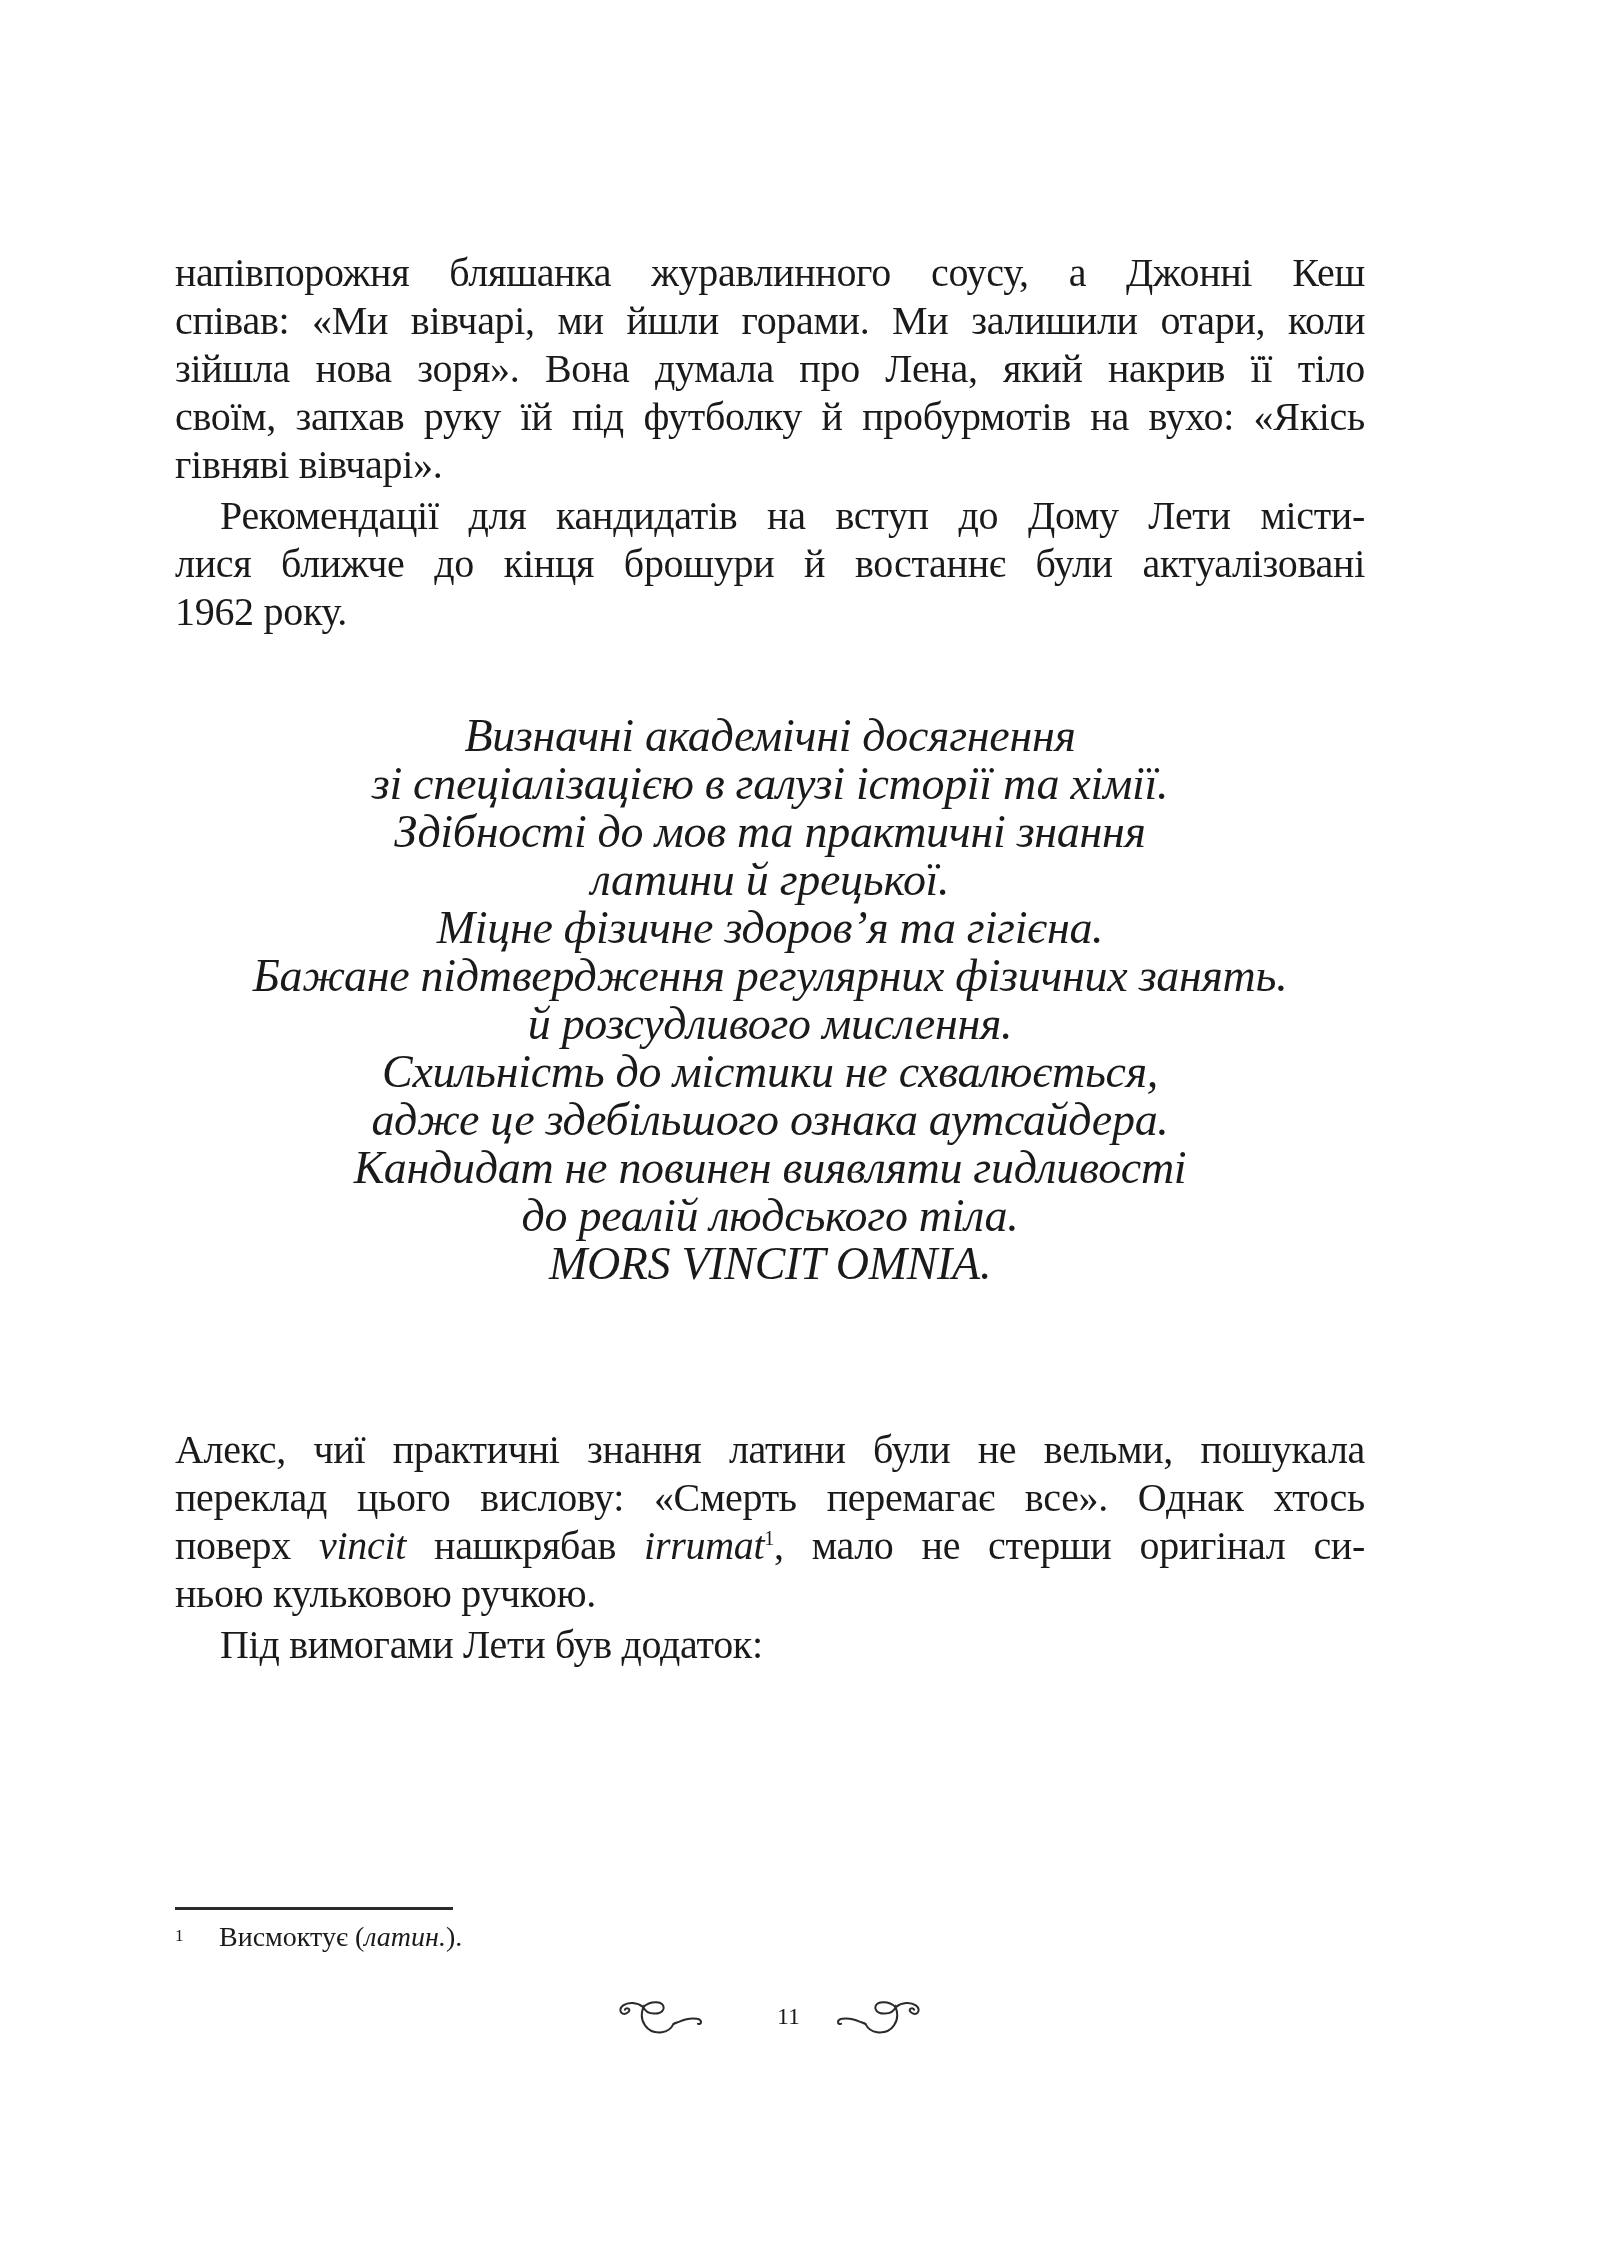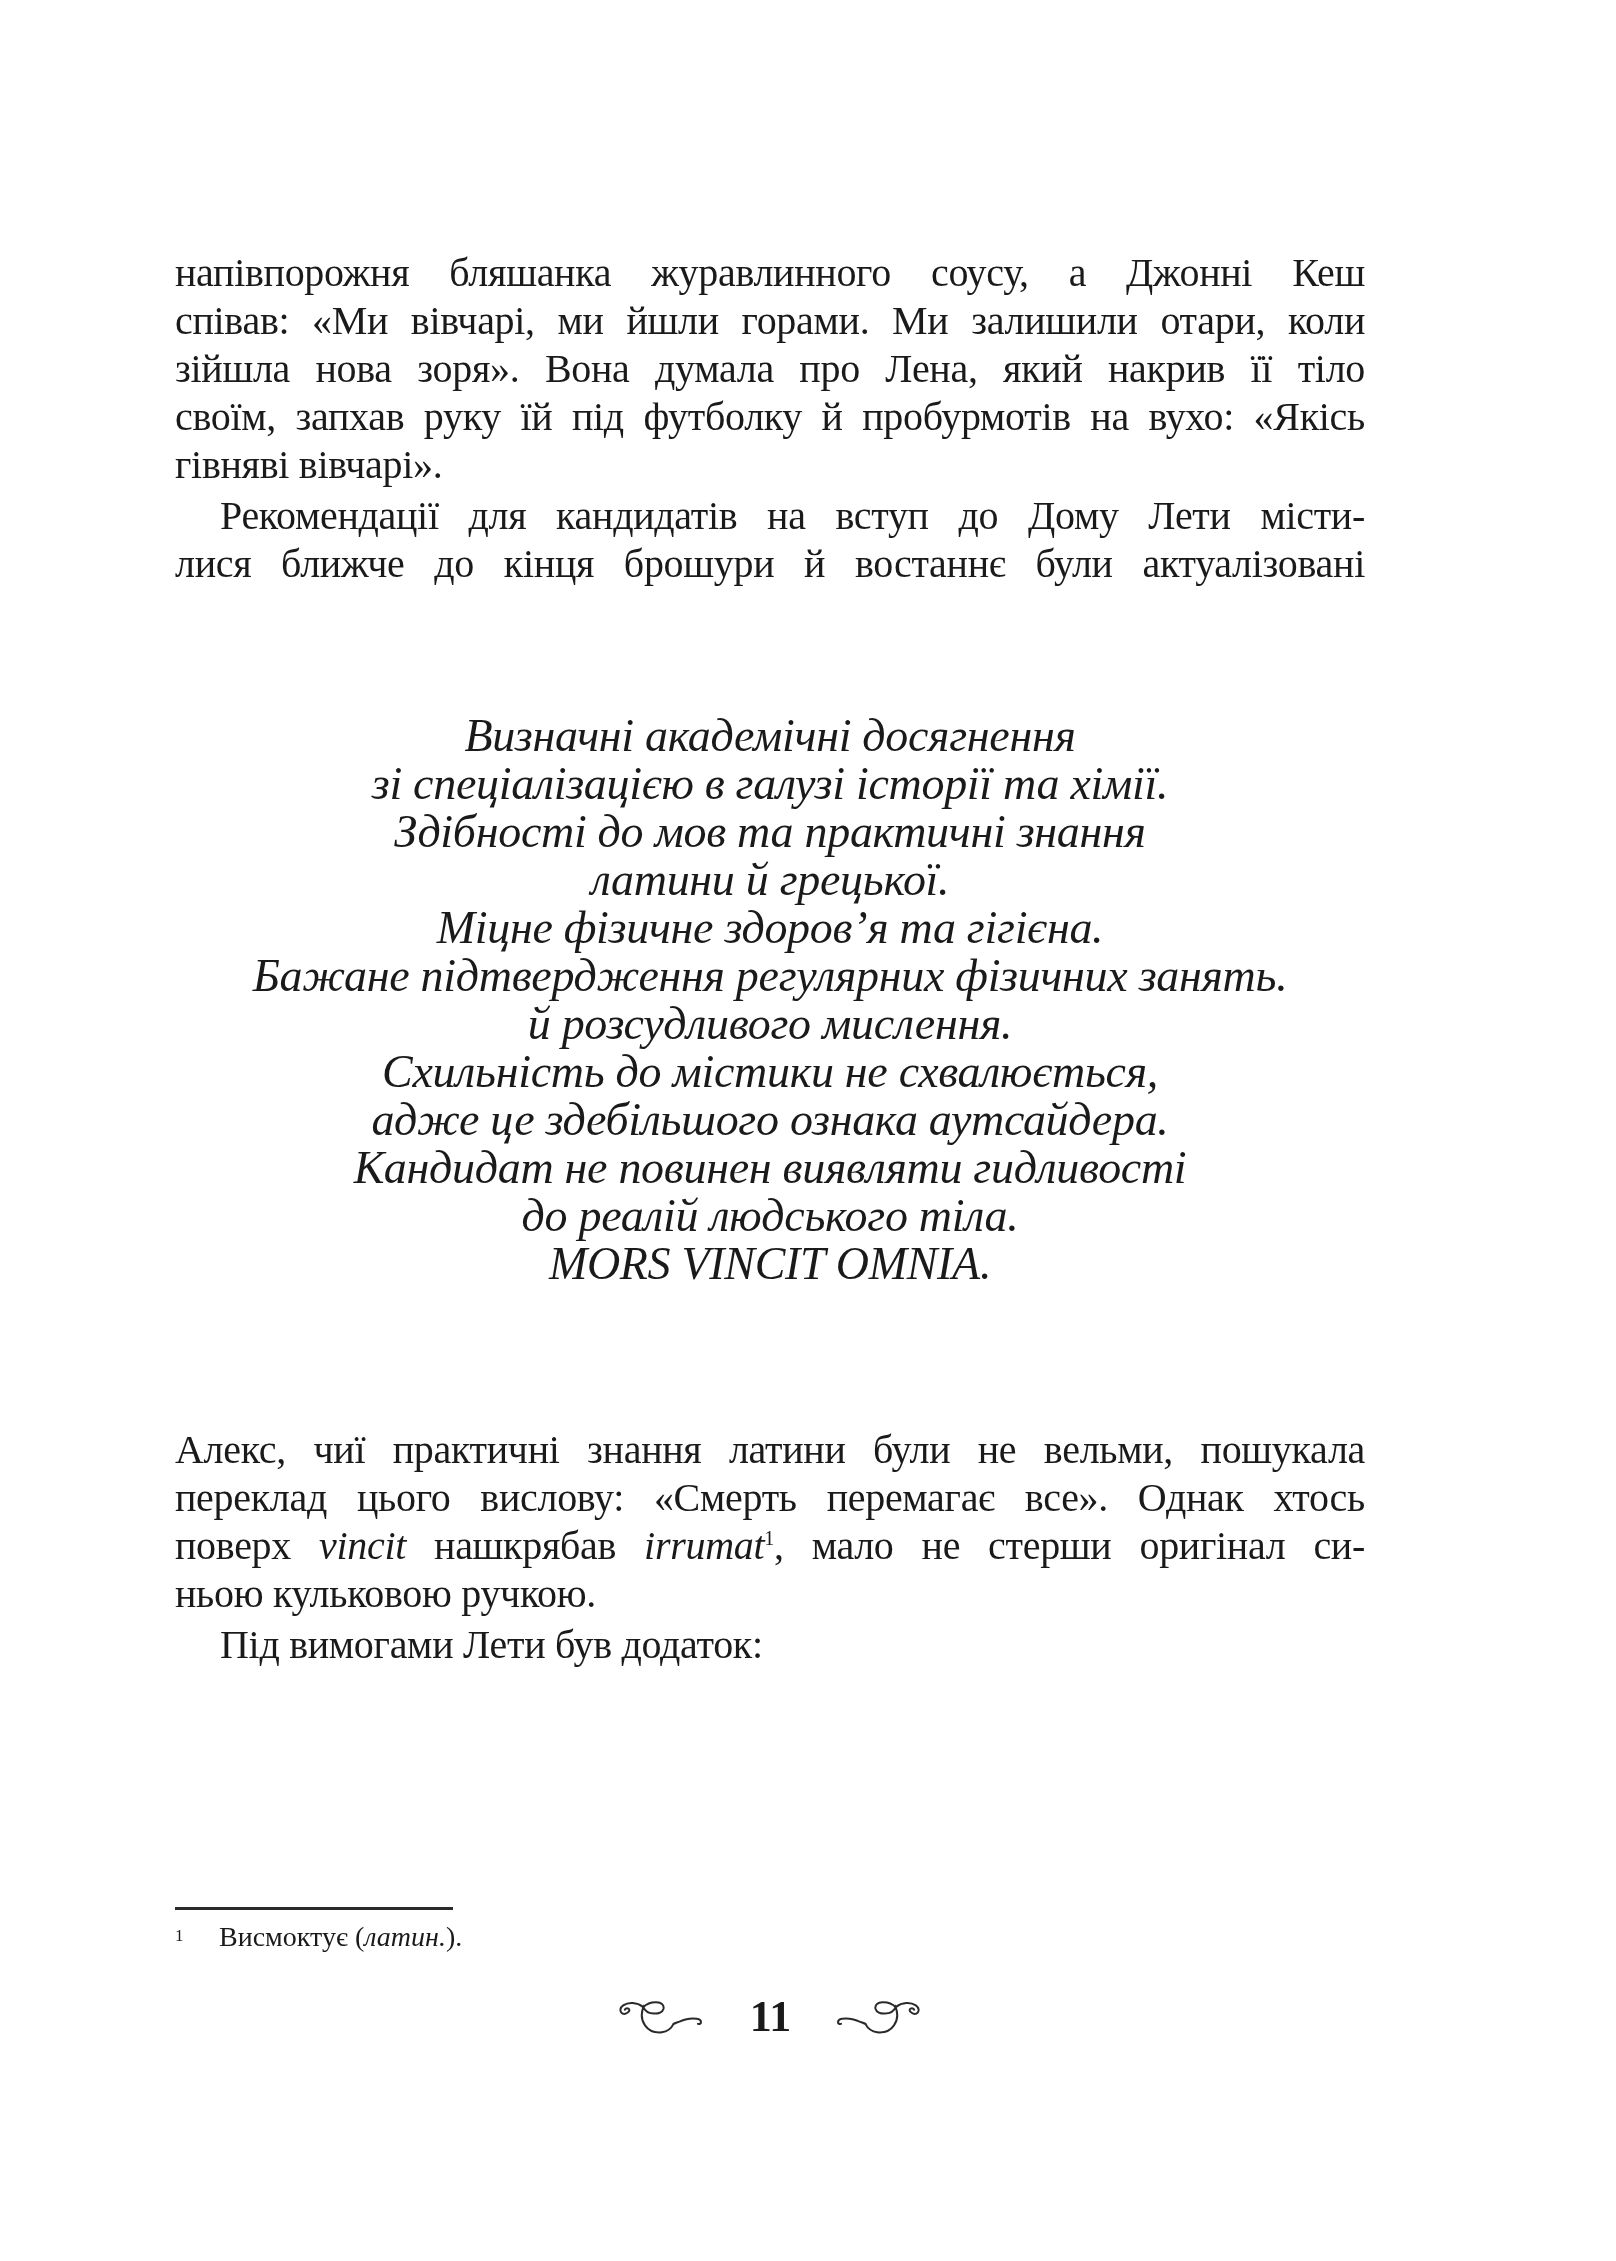--- a/index.html
+++ b/index.html
@@ -13,40 +13,41 @@
   .line.indent { text-indent: 45px; }
   .verse { position: absolute; left: 175px; width: 1190px; text-align: center; }
   .verse .vline { display: block; font-style: italic; font-size: 46px; line-height: 48px;
                   white-space: nowrap; letter-spacing: -0.3px; }
   .it { font-style: italic; }
   sup.fnref { font-size: 20px; vertical-align: super; line-height: 0; }
   .footnote-rule { position: absolute; left: 175px; top: 1907px; width: 278px; height: 2.5px; background: #2a2a2a; }
   .footnote { position: absolute; left: 175px; top: 1917px; font-size: 28px; line-height: 37px; white-space: nowrap; }
   .footnote .fnnum { display: inline-block; width: 44px; font-size: 17px; vertical-align: 5px; }
   .folio { position: absolute; left: 0; top: 1987px; width: 1616px; height: 59px; }
-  .folio .num { position: absolute; left: 741px; top: 0; width: 59px; text-align: center;
-                font-size: 44px; font-weight: bold; line-height: 59px; }
+  .folio .num { position: absolute; left: 741px; top: 0; width: 59px; text-align: right;
+                font-size: 24px; font-weight: normal; line-height: 59px; }
   .folio svg { position: absolute; top: 10px; }
 </style>
 </head>
 <body>
 
 <div class="page">
 
   <div class="text-block" style="top:249px;">
     <span class="line">напівпорожня бляшанка журавлинного соусу, а Джонні Кеш</span>
     <span class="line">співав: «Ми вівчарі, ми йшли горами. Ми залишили отари, коли</span>
     <span class="line">зійшла нова зоря». Вона думала про Лена, який накрив її тіло</span>
     <span class="line">своїм, запхав руку їй під футболку й пробурмотів на вухо: «Якісь</span>
     <span class="line last">гівняві вівчарі».</span>
   </div>
 
   <div class="text-block" style="top:492px;">
     <span class="line indent">Рекомендації для кандидатів на вступ до Дому Лети місти-</span>
     <span class="line">лися ближче до кінця брошури й востаннє були актуалізовані</span>
+    <span class="line last">1962 року.</span>
   </div>
 
   <div class="verse" style="top:712px;">
     <span class="vline">Визначні академічні досягнення</span>
     <span class="vline">зі спеціалізацією в галузі історії та хімії.</span>
     <span class="vline">Здібності до мов та практичні знання</span>
     <span class="vline">латини й грецької.</span>
     <span class="vline">Міцне фізичне здоров’я та гігієна.</span>
     <span class="vline">Бажане підтвердження регулярних фізичних занять.</span>
     <span class="vline">й розсудливого мислення.</span>

